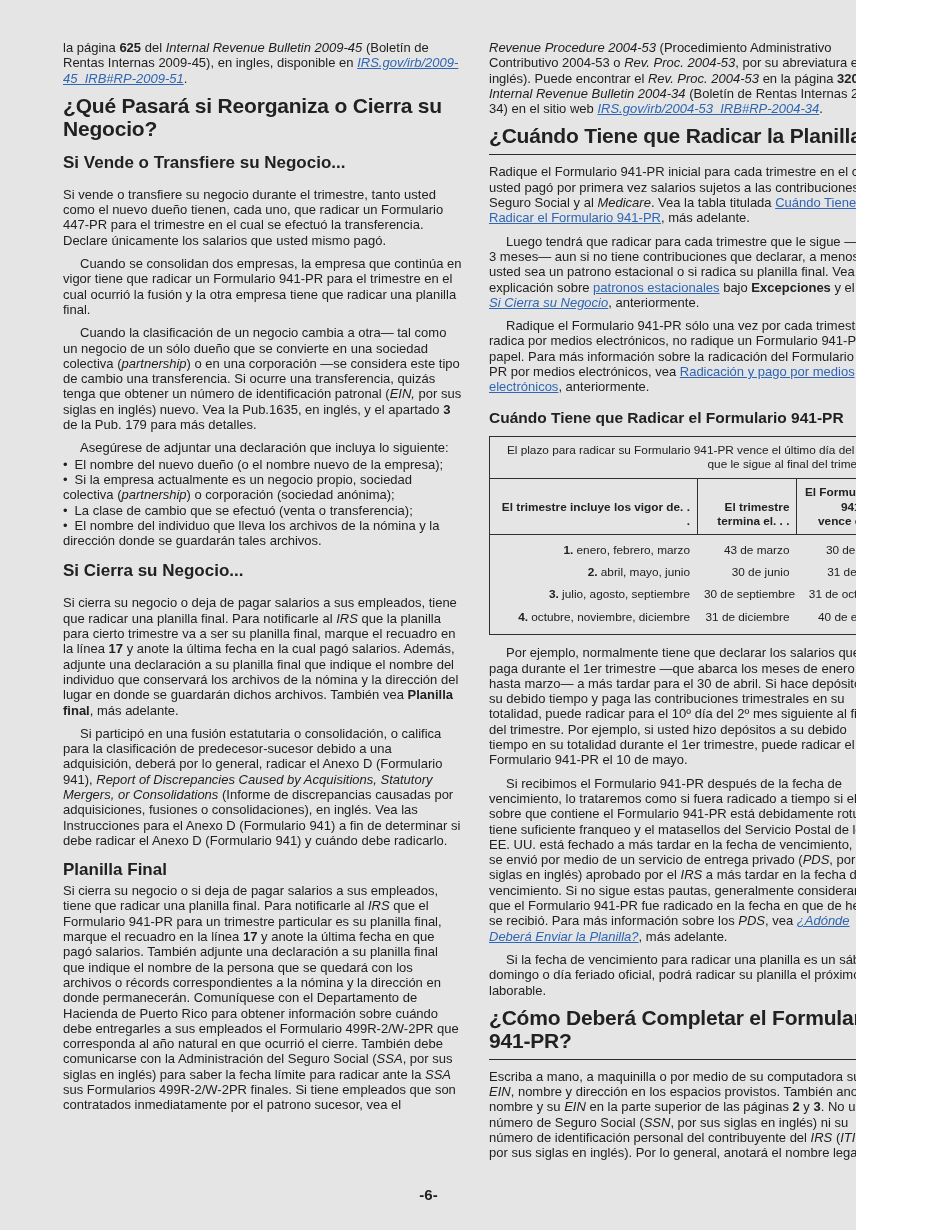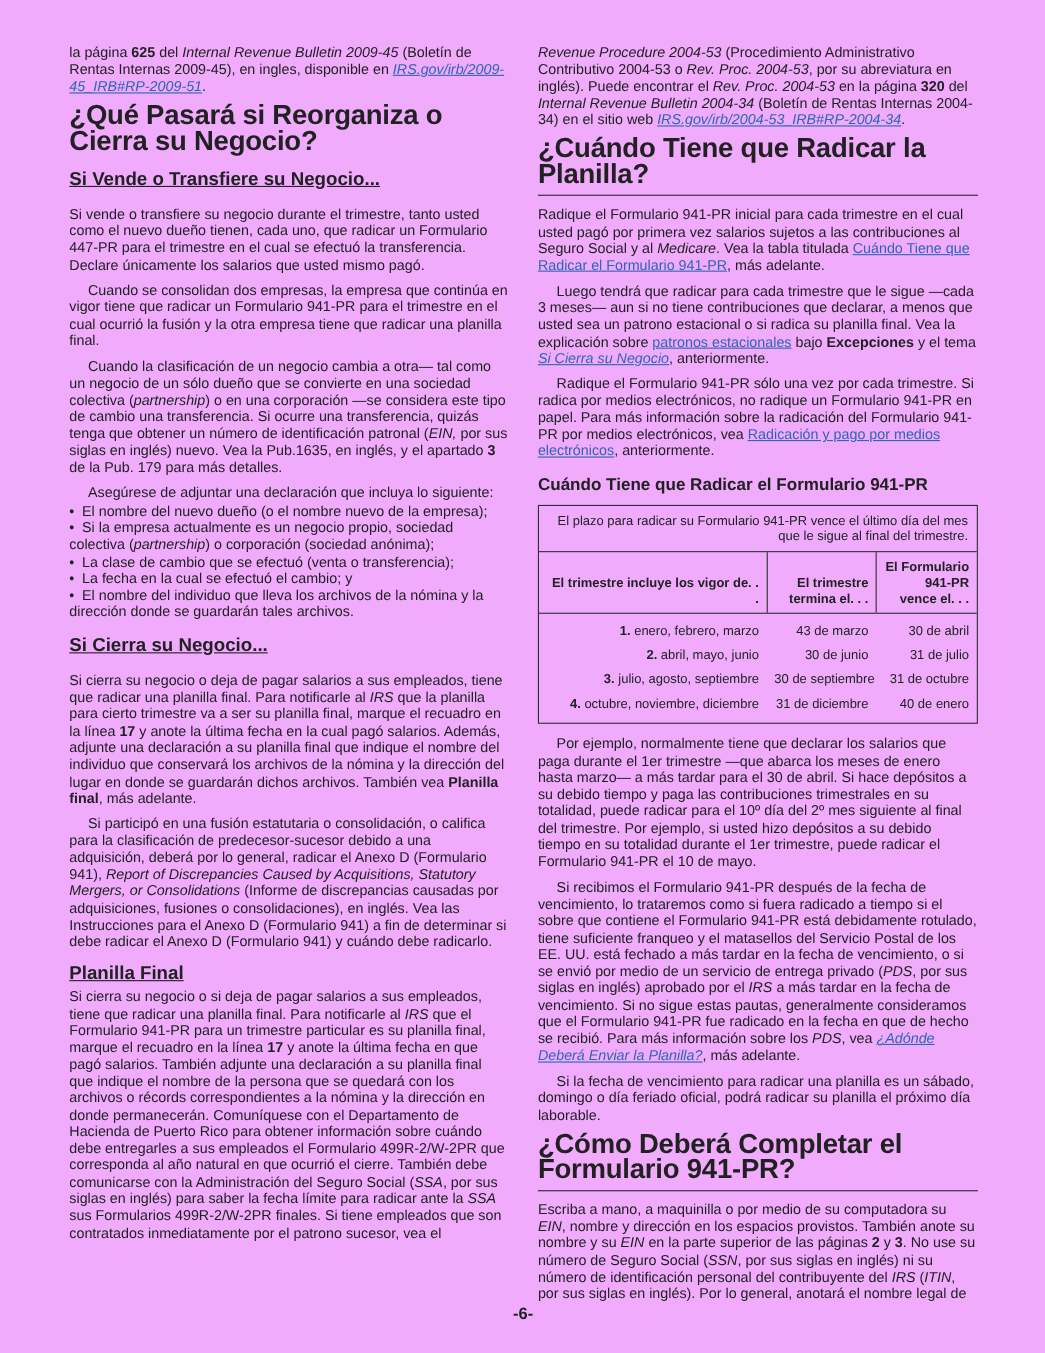--- a/index.html
+++ b/index.html
@@ -1,33 +1,33 @@
 <!DOCTYPE html>
 <html style="--link-color: #2f66b3;"><head>
 <meta charset="utf-8">
 <style>
   html,body{margin:0;padding:0;background:#fff;}
   .page{
-    position:relative;width:950px;height:1230px;background:#f0abfc;overflow:hidden;
+    position:relative;width:856px;height:1230px;background:#e5e5e5;overflow:hidden;
     font-family:"Liberation Sans",sans-serif;color:#212121;
     -webkit-font-smoothing:antialiased;
   }
   .cols{position:absolute;left:63px;top:40px;width:826px;display:flex;gap:26px;}
   .col{width:400px;font-size:13px;line-height:15.3px;text-align:left;}
   .col p{margin:0 0 8px;}
   .col p.indent{text-indent:17px;}
   .col p.tight{margin-bottom:1px;}
   .col p.bullet{margin:0;}
   .bu{padding-right:7px;}
   em{font-style:italic;}
   strong{font-weight:bold;}
-  .h1{font-size:25px;line-height:23px;font-weight:bold;letter-spacing:-0.2px;margin:6px 0 6px;}
+  .h1{font-size:21px;line-height:23px;font-weight:bold;letter-spacing:-0.2px;margin:6px 0 6px;}
   .h1.with-rule{margin-bottom:7px;}
   .rule{border-top:1.6px solid #2a2a2a;margin:0 0 9px;}
-  .h2{font-size:17px;line-height:20px;font-weight:bold;margin:13px 0 14px;text-decoration:underline;}
+  .h2{font-size:17px;line-height:20px;font-weight:bold;margin:13px 0 14px;}
   .h2.tight{margin:12px 0 3px;}
   .h3{font-size:15.5px;line-height:18px;font-weight:bold;margin:14px 0 9px;}
   .lnk{color:var(--link-color,#2f66b3);text-decoration:underline;cursor:pointer;overflow-wrap:break-word;}
   .lnk.it{font-style:italic;}
   
   .dtable{border:1.5px solid #2f2f2f;font-size:11.8px;line-height:14.4px;margin:2px 0 10px;box-sizing:border-box;text-align:right;}
   .dtable .intro{padding:6px 8px 7px;border-bottom:1.4px solid #2f2f2f;}
   .dtable .hrow{display:flex;align-items:stretch;border-bottom:1.4px solid #2f2f2f;}
   .dtable .hcell{font-weight:bold;padding:6px 7px 5px;display:flex;align-items:flex-end;box-sizing:border-box;}
   .dtable .hcell.c1,.dtable .hcell.c2{border-left:1.4px solid #2f2f2f;}
@@ -51,21 +51,20 @@
         <p class="">la página <strong>625</strong> del <em>Internal Revenue Bulletin 2009-45</em> (Boletín de Rentas Internas 2009-45), en ingles, disponible en <a href="#" class="lnk it">IRS.gov/irb/2009-45_IRB#RP-2009-51</a>.</p>
         <div class="h1">¿Qué Pasará si Reorganiza o Cierra su Negocio?</div>
         <div class="h2">Si Vende o Transfiere su Negocio...</div>
         <p class="">Si vende o transfiere su negocio durante el trimestre, tanto usted como el nuevo dueño tienen, cada uno, que radicar un Formulario 447-PR para el trimestre en el cual se efectuó la transferencia. Declare únicamente los salarios que usted mismo pagó.</p>
         <p class="indent ">Cuando se consolidan dos empresas, la empresa que continúa en vigor tiene que radicar un Formulario 941-PR para el trimestre en el cual ocurrió la fusión y la otra empresa tiene que radicar una planilla final.</p>
         <p class="indent ">Cuando la clasificación de un negocio cambia a otra— tal como un negocio de un sólo dueño que se convierte en una sociedad colectiva (<em>partnership</em>) o en una corporación —se considera este tipo de cambio una transferencia. Si ocurre una transferencia, quizás tenga que obtener un número de identificación patronal (<em>EIN,</em> por sus siglas en inglés) nuevo. Vea la Pub.1635, en inglés, y el apartado <strong>3</strong> de la Pub. 179 para más detalles.</p>
         <p class="indent tight ">Asegúrese de adjuntar una declaración que incluya lo siguiente:</p>
         <p class="bullet"><span class="bu">•</span>El nombre del nuevo dueño (o el nombre nuevo de la empresa);</p>
         <p class="bullet"><span class="bu">•</span>Si la empresa actualmente es un negocio propio, sociedad colectiva (<em>partnership</em>) o corporación (sociedad anónima);</p>
         <p class="bullet"><span class="bu">•</span>La clase de cambio que se efectuó (venta o transferencia);</p>
-        <p class="bullet"><span class="bu">•</span>La fecha en la cual se efectuó el cambio; y</p>
         <p class="bullet"><span class="bu">•</span>El nombre del individuo que lleva los archivos de la nómina y la dirección donde se guardarán tales archivos.</p>
         <div class="h2">Si Cierra su Negocio...</div>
         <p class="">Si cierra su negocio o deja de pagar salarios a sus empleados, tiene que radicar una planilla final. Para notificarle al <em>IRS</em> que la planilla para cierto trimestre va a ser su planilla final, marque el recuadro en la línea <strong>17</strong> y anote la última fecha en la cual pagó salarios. Además, adjunte una declaración a su planilla final que indique el nombre del individuo que conservará los archivos de la nómina y la dirección del lugar en donde se guardarán dichos archivos. También vea <strong>Planilla final</strong>, más adelante.</p>
         <p class="indent ">Si participó en una fusión estatutaria o consolidación, o califica para la clasificación de predecesor-sucesor debido a una adquisición, deberá por lo general, radicar el Anexo D (Formulario 941), <em>Report of Discrepancies Caused by Acquisitions, Statutory Mergers, or Consolidations</em> (Informe de discrepancias causadas por adquisiciones, fusiones o consolidaciones), en inglés. Vea las Instrucciones para el Anexo D (Formulario 941) a fin de determinar si debe radicar el Anexo D (Formulario 941) y cuándo debe radicarlo.</p>
         <div class="h2 tight">Planilla Final</div>
         <p class="">Si cierra su negocio o si deja de pagar salarios a sus empleados, tiene que radicar una planilla final. Para notificarle al <em>IRS</em> que el Formulario 941-PR para un trimestre particular es su planilla final, marque el recuadro en la línea <strong>17</strong> y anote la última fecha en que pagó salarios. También adjunte una declaración a su planilla final que indique el nombre de la persona que se quedará con los archivos o récords correspondientes a la nómina y la dirección en donde permanecerán. Comuníquese con el Departamento de Hacienda de Puerto Rico para obtener información sobre cuándo debe entregarles a sus empleados el Formulario 499R-2/W-2PR que corresponda al año natural en que ocurrió el cierre. También debe comunicarse con la Administración del Seguro Social (<em>SSA</em>, por sus siglas en inglés) para saber la fecha límite para radicar ante la <em>SSA</em> sus Formularios 499R-2/W-2PR finales. Si tiene empleados que son contratados inmediatamente por el patrono sucesor, vea el</p>
       </div>
     <div class="col" id="col-right">
         <p class=""><em>Revenue Procedure 2004-53</em> (Procedimiento Administrativo Contributivo 2004-53 o <em>Rev. Proc. 2004-53</em>, por su abreviatura en inglés). Puede encontrar el <em>Rev. Proc. 2004-53</em> en la página <strong>320</strong> del <em>Internal Revenue Bulletin 2004-34</em> (Boletín de Rentas Internas 2004-34) en el sitio web <a href="#" class="lnk it">IRS.gov/irb/2004-53_IRB#RP-2004-34</a>.</p>
         <div class="h1 with-rule">¿Cuándo Tiene que Radicar la Planilla?</div>

